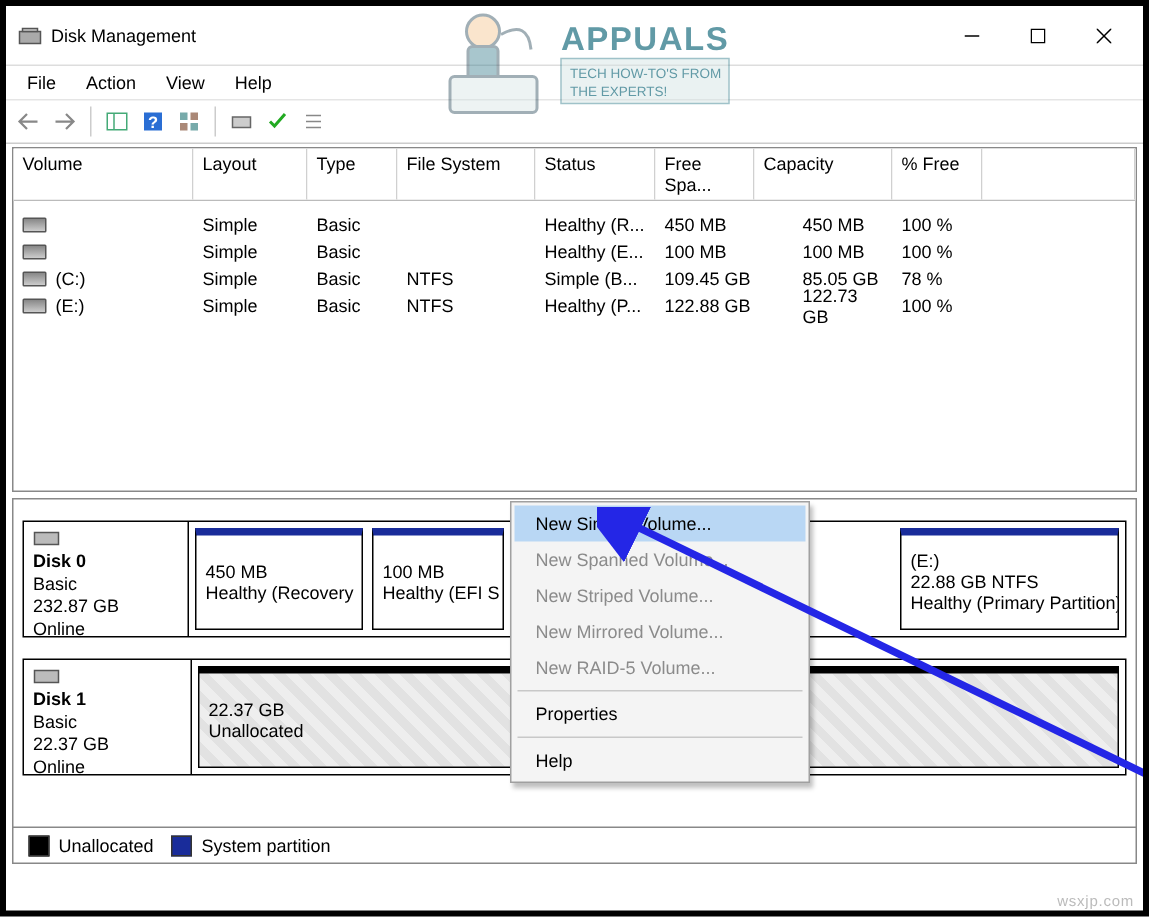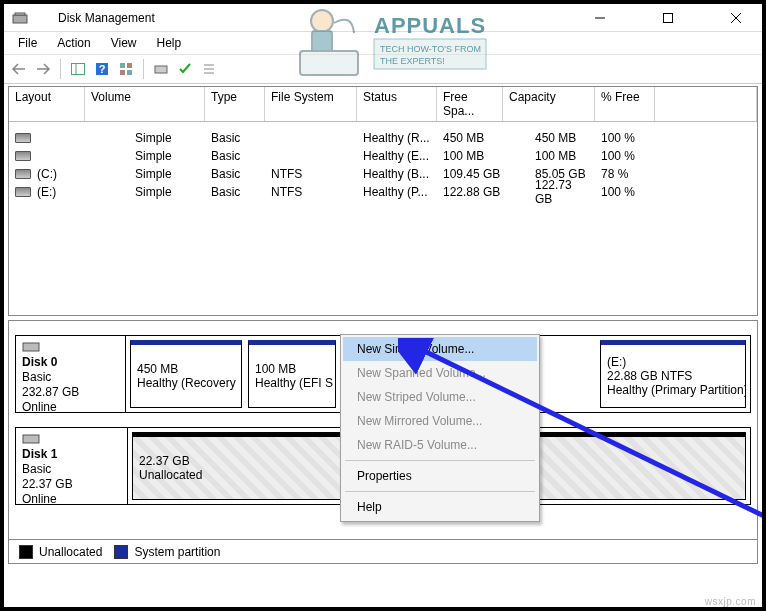--- a/index.html
+++ b/index.html
@@ -12,24 +12,23 @@
     width: 766px;
     height: 611px;
     border: 4px solid #000;
     position: relative;
     overflow: hidden;
   }
   
   .titlebar {
     display: flex;
     align-items: center;
-    height: 28px;
+    height: 40px;
     padding: 0 4px 0 8px;
     border-bottom: 1px solid #ddd;
-    gap: 24px;
   }
   .titlebar .app-icon { width: 16px; height: 16px; margin-right: 6px; }
   .titlebar .title { flex: 1; }
   .winbtn {
     width: 44px;
     height: 24px;
     display: flex;
     align-items: center;
     justify-content: center;
     font-size: 12px;
@@ -295,22 +294,22 @@
     <svg viewBox="0 0 16 16">
         <line x1="3" y1="4" x2="13" y2="4" stroke="#888"></line>
         <line x1="3" y1="8" x2="13" y2="8" stroke="#888"></line>
         <line x1="3" y1="12" x2="13" y2="12" stroke="#888"></line>
       </svg>
   </div>
 </div>
 
 <div class="table-wrap">
   <div class="thead">
+    <div class="th c-vol">Volume</div>
     <div class="th c-layout">Layout</div>
-    <div class="th c-vol">Volume</div>
     <div class="th c-type">Type</div>
     <div class="th c-fs">File System</div>
     <div class="th c-status">Status</div>
     <div class="th c-free">Free Spa...</div>
     <div class="th c-cap">Capacity</div>
     <div class="th c-pct">% Free</div>
     <div class="th c-last"></div>
   </div>
   <div class="tbody" id="tbody">
       <div class="trow">
@@ -340,21 +339,21 @@
         <div class="td c-pct">100 %</div>
       </div>
       <div class="trow">
         <div class="td c-vol vol">
           <span class="disk-ico"></span>
           <span>(C:)</span>
         </div>
         <div class="td c-layout">Simple</div>
         <div class="td c-type">Basic</div>
         <div class="td c-fs">NTFS</div>
-        <div class="td c-status">Healthy (B...</div>
+        <div class="td c-status">Simple (B...</div>
         <div class="td c-cap">109.45 GB</div>
         <div class="td c-free">85.05 GB</div>
         <div class="td c-pct">78 %</div>
       </div>
       <div class="trow">
         <div class="td c-vol vol">
           <span class="disk-ico"></span>
           <span>(E:)</span>
         </div>
         <div class="td c-layout">Simple</div>

